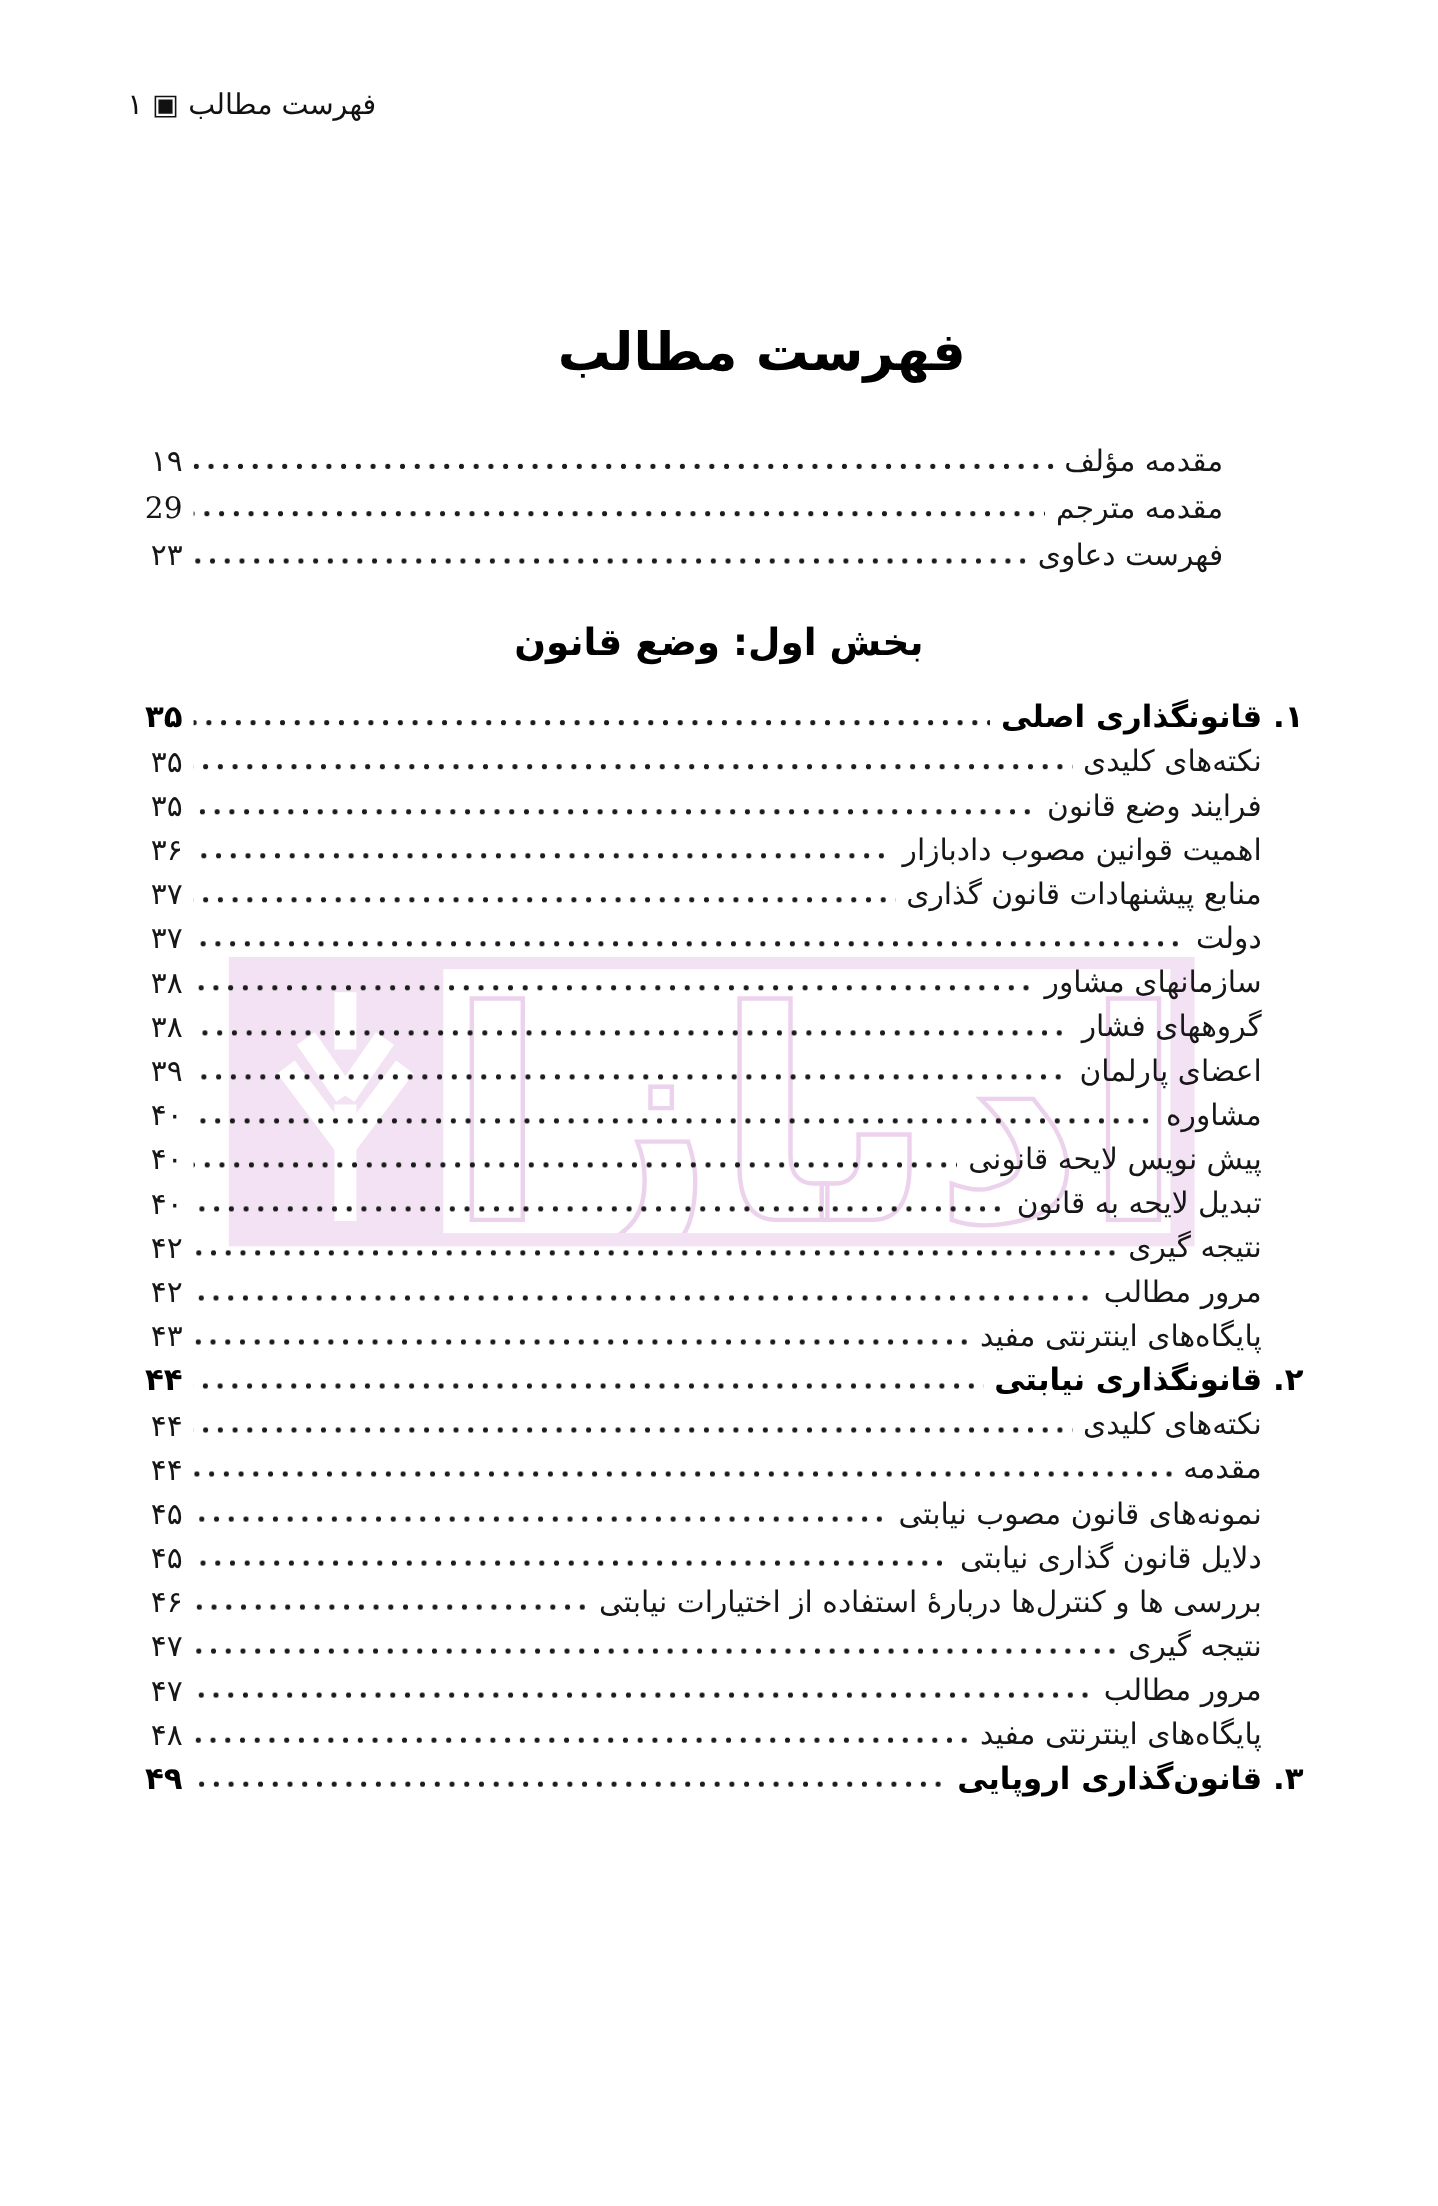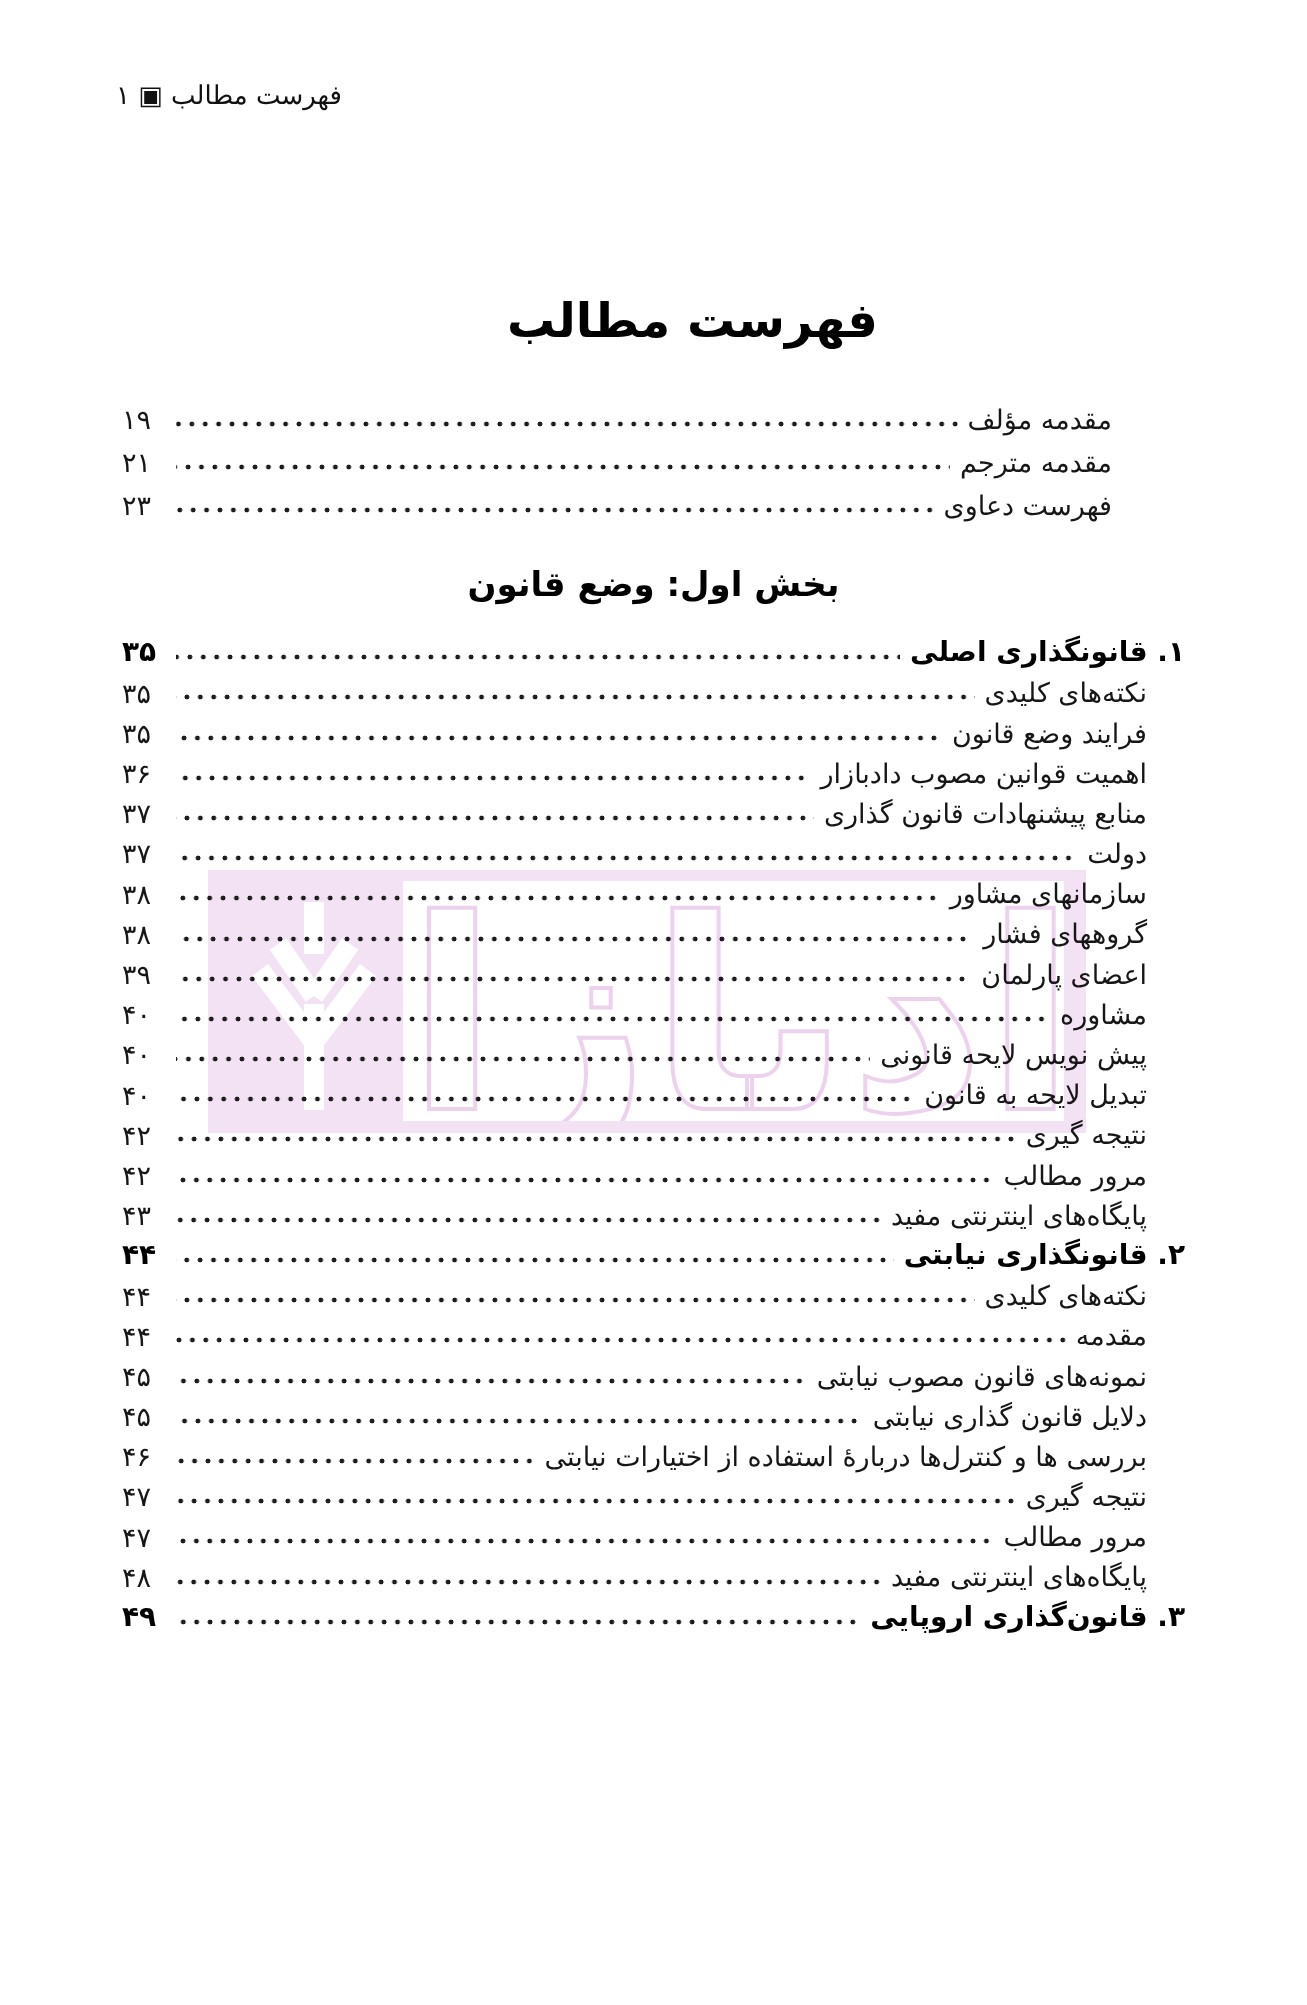--- a/index.html
+++ b/index.html
@@ -67,21 +67,21 @@
     height:10px;
     margin:0 10px 6px 10px;
     background-image:radial-gradient(circle, #1c1c1c 2.1px, rgba(0,0,0,0) 2.7px);
     background-size:13.4px 10px;
     background-repeat:repeat-x;
     background-position:center;
   }
   .row .num{
     flex:0 0 auto;
     min-width:44px;
-    text-align:left;
+    text-align:right;
     font-size:27px;
     line-height:1.1;
     color:#161616;
     white-space:nowrap;
   }
   .row.sub{margin-left:0;margin-right:38px;}
   .row.intro{margin-right:73px;}
   .row.chapter{margin-right:0;}
   .row.chapter .t,.row.chapter .num{
     font-family:"DejaVu Sans","Liberation Sans",sans-serif;
@@ -136,21 +136,21 @@
 
   <div class="list" id="front-list">
       <div class="row intro">
     <span class="t">مقدمه مؤلف</span>
     <span class="leader"></span>
     <span class="num">۱۹</span>
   </div>
       <div class="row intro">
     <span class="t">مقدمه مترجم</span>
     <span class="leader"></span>
-    <span class="num">۲۱</span>
+    <span class="num">29</span>
   </div>
       <div class="row intro">
     <span class="t">فهرست دعاوی</span>
     <span class="leader"></span>
     <span class="num">۲۳</span>
   </div>
     </div>
 
   <div class="part-heading">بخش اول: وضع قانون</div>
 

